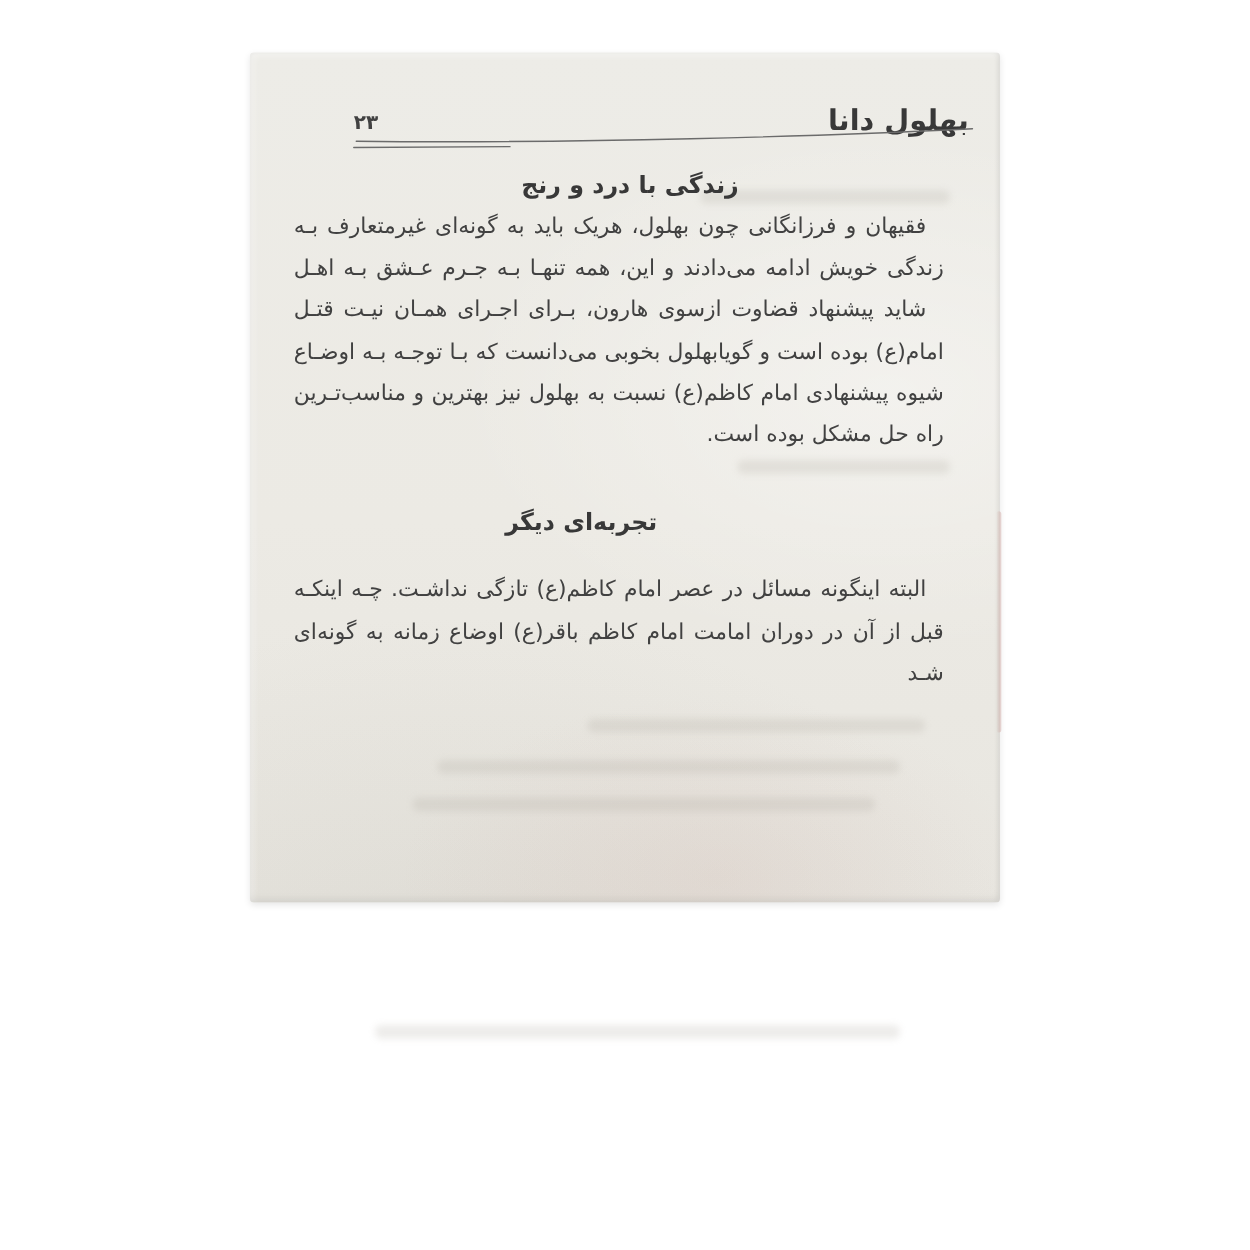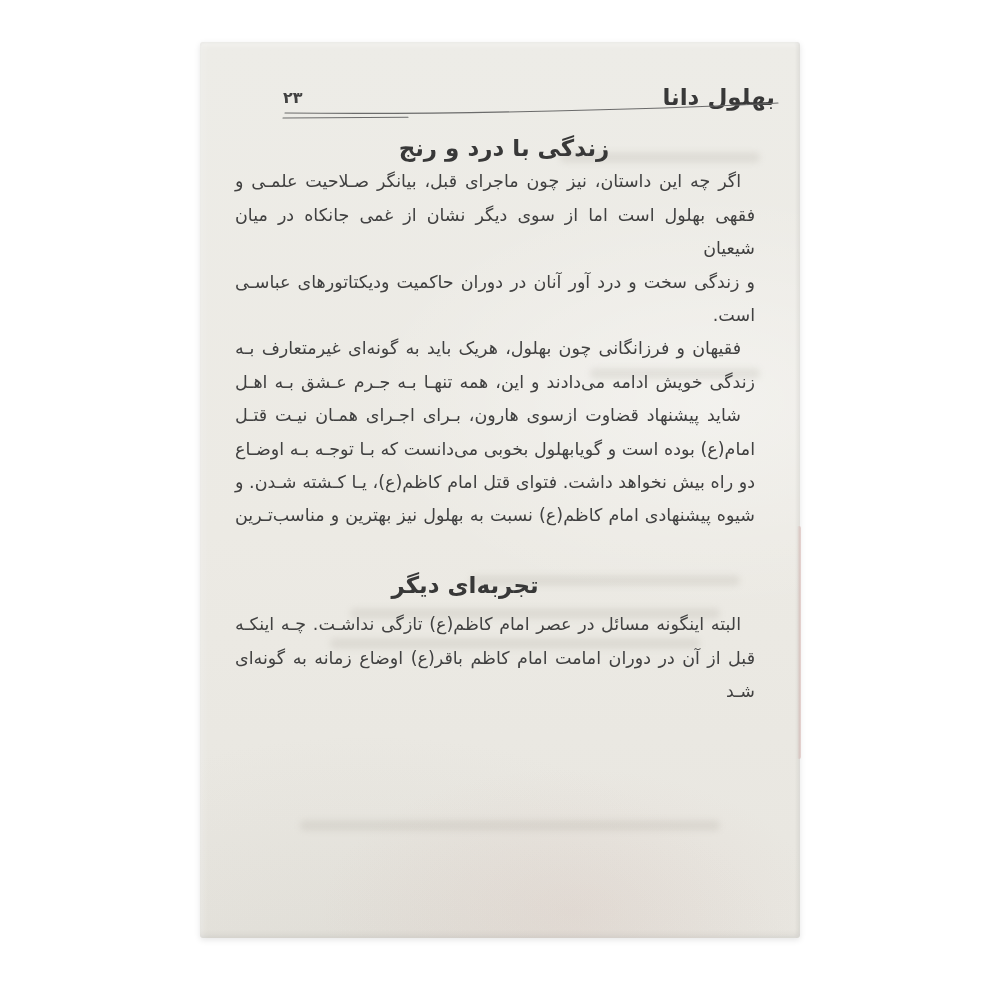--- a/index.html
+++ b/index.html
@@ -12,21 +12,21 @@
     --edge-pink:#cb9a93;
   }
   html,body{margin:0;padding:0;}
   body{background:var(--background);}
   .photo{
     position:relative;width:1000px;height:1000px;overflow:hidden;
     background:var(--background);
     font-family:"DejaVu Sans",sans-serif;
   }
   .page{
-    position:absolute;left:200px;top:42px;width:600px;height:896px;
+    position:absolute;left:200px;top:42px;width:600px;height:680px;
     background:
       radial-gradient(ellipse 420px 240px at 62% 97%, rgba(205,170,162,0.16), rgba(205,170,162,0) 60%),
       radial-gradient(ellipse 700px 480px at 28% 112%, rgba(172,167,155,0.18), rgba(172,167,155,0) 65%),
       radial-gradient(ellipse 500px 300px at 85% 40%, rgba(255,255,255,0.35), rgba(255,255,255,0) 70%),
       linear-gradient(180deg,#edecE7 0%,#eceae4 55%,#e8e6e0 100%);
     background-color:var(--paper);
     border-radius:3px;
     box-shadow:
       0 2px 6px rgba(0,0,0,0.10),
       inset -2px 0 4px rgba(0,0,0,0.05),
@@ -47,25 +47,25 @@
     font-size:23px;font-weight:bold;color:var(--heading-ink);
   }
   .rule{position:absolute;left:80px;top:58px;width:500px;height:24px;}
   .rule path{fill:none;stroke:var(--rule-line);stroke-width:1.1;stroke-linecap:round;}
   .content{
     position:absolute;left:35px;top:90px;width:520px;
     direction:rtl;unicode-bidi:embed;
     line-height:33.4px;font-size:17.5px;color:var(--ink);
   }
   .heading{
-    font-weight:bold;font-size:23px;text-align:center;color:var(--heading-ink);
+    font-weight:bold;font-size:19px;text-align:center;color:var(--heading-ink);
     line-height:33.4px;
   }
   .heading.h1{transform:translateX(9px);}
-  .heading.h2{margin:36px 0 6px;transform:translateX(-30px);}
+  .heading.h2{margin:36px 0 21px;transform:translateX(-30px);}
   .line{text-align:justify;text-align-last:justify;}
   .line.first{padding-right:14px;}
   .line.last{text-align-last:right;}
   .ghost{
     position:absolute;height:11px;border-radius:5px;
     background:var(--ghost);opacity:.20;filter:blur(3px);
   }
 </style>
 </head>
 <body>
@@ -85,37 +85,31 @@
     <div class="ghost" style="left:390px;top:326px;width:170px;"></div>
     <div class="ghost" style="left:270px;top:533px;width:270px;"></div>
     <div class="ghost" style="left:150px;top:566px;width:370px;"></div>
     <div class="ghost" style="left:130px;top:596px;width:370px;"></div>
     <div class="ghost" style="left:100px;top:778px;width:420px;"></div>
 
     <div class="content">
 
       <div class="heading h1">زندگی با درد و رنج</div>
 
-      <div class="para">
-        <div class="line first">اگر چه این داستان، نیز چون ماجرای قبل، بیانگر صـلاحیت علمـی و</div>
-        <div class="line">فقهی بهلول است اما از سوی دیگر نشان از غمی جانکاه در میان شیعیان</div>
-        <div class="line">و زندگی سخت و درد آور آنان در دوران حاکمیت ودیکتاتورهای عباسـی</div>
-        <div class="line last">است.</div>
-      </div>
 
       <div class="para">
         <div class="line first">فقیهان و فرزانگانی چون بهلول، هریک باید به گونه‌ای غیرمتعارف بـه</div>
         <div class="line">زندگی خویش ادامه می‌دادند و این، همه تنهـا بـه جـرم عـشق بـه اهـل</div>
       </div>
 
       <div class="para">
         <div class="line first">شاید پیشنهاد قضاوت ازسوی هارون، بـرای اجـرای همـان نیـت قتـل</div>
         <div class="line">امام(ع) بوده است و گویابهلول بخوبی می‌دانست که بـا توجـه بـه اوضـاع</div>
-        <div class="line">دو راه بیش نخواهد داشت. فتوای قتل امام کاظم(ع)، یـا کـشته شـدن. و</div>
         <div class="line">شیوه پیشنهادی امام کاظم(ع) نسبت به بهلول نیز بهترین و مناسب‌تـرین</div>
+        <div class="line last">راه حل مشکل بوده است.</div>
       </div>
 
       <div class="heading h2">تجربه‌ای دیگر</div>
 
       <div class="para">
         <div class="line first">البته اینگونه مسائل در عصر امام کاظم(ع) تازگی نداشـت. چـه اینکـه</div>
         <div class="line">قبل از آن در دوران امامت امام کاظم باقر(ع) اوضاع زمانه به گونه‌ای شـد</div>
       </div>
 
     </div>

